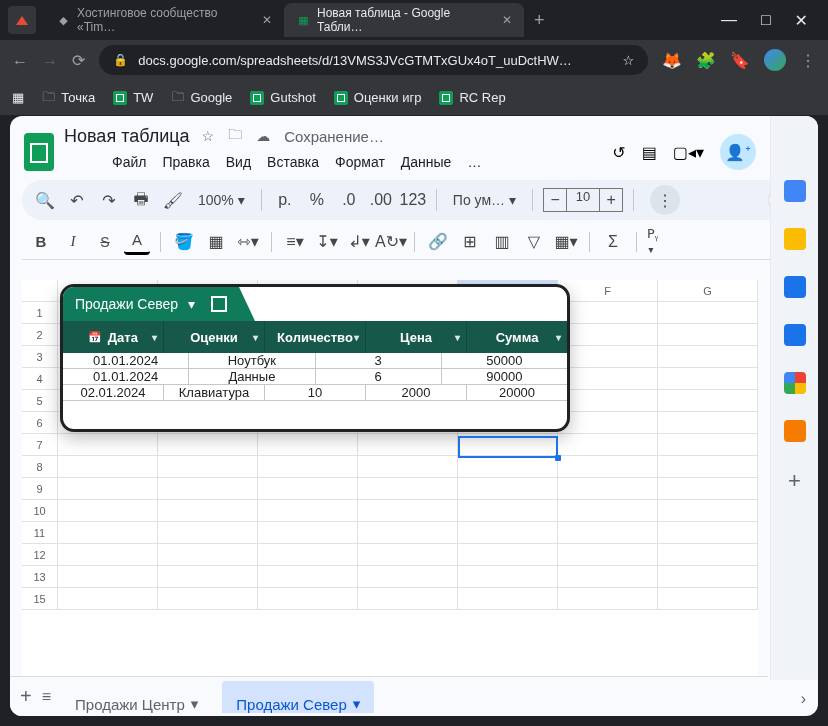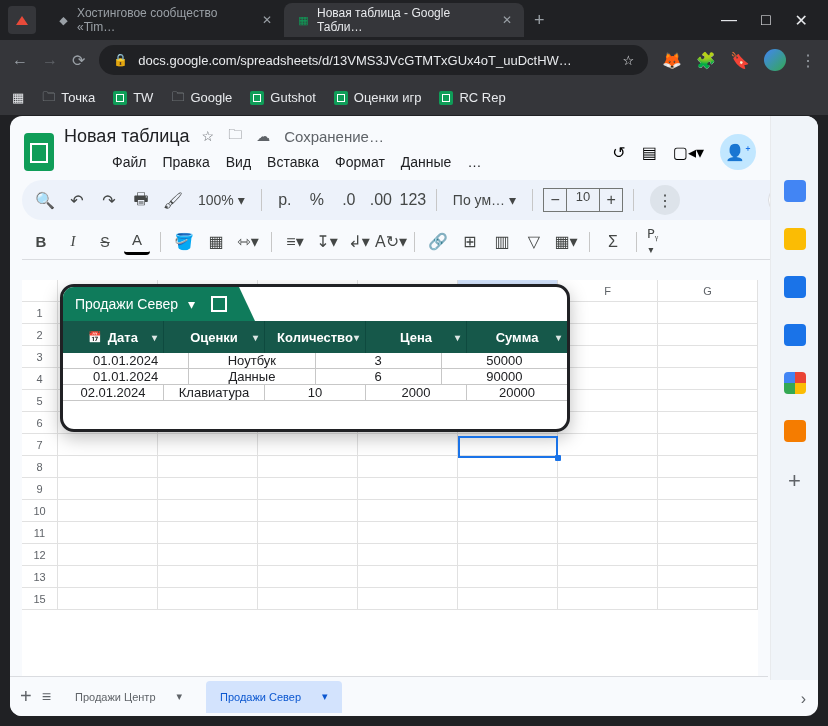--- a/index.html
+++ b/index.html
@@ -97,21 +97,21 @@
 .sh-col:last-child { border-right:0; }
 .sh-chev { position:absolute; right:6px; font-size:10px; opacity:.85; }
 .date-ic { font-size:11px; }
 .smart-rows .srow { display:flex; height:16px; }
 .scell { flex:1; border-right:1px solid #c7c7c7; border-bottom:1px solid #c7c7c7; display:flex; align-items:center; justify-content:center; font-size:13px; color:#202124; }
 .scell:last-child { border-right:0; }
 .smart-empty { height:28px; border-bottom: 0; }
 
 
 .sheet-tabs { position:absolute; bottom:0; left:0; right:50px; height:40px; background:#f8fafd; display:flex; align-items:center; padding:0 10px; gap:10px; border-top:1px solid #dadce0; }
-.sheet-tab { height: 32px; padding: 0 14px; display:flex; align-items:center; gap:21px; font-size:11px; color:#5f6368; border-radius:4px 4px 0 0; cursor:pointer; }
+.sheet-tab { height: 32px; padding: 0 14px; display:flex; align-items:flex-end; gap:6px; font-size:15px; color:#5f6368; border-radius:4px 4px 0 0; cursor:pointer; }
 .sheet-tab.active { background:#d3e3fd; color:#0b57d0; font-weight:500; }
 .sheet-nav-right { position:absolute; right:12px; bottom:8px; color:#5f6368; }
 </style>
 </head>
 <body>
 
 <div class="browser-tabs">
   <div class="tab-square">
       <div class="tri"></div>
     </div>

